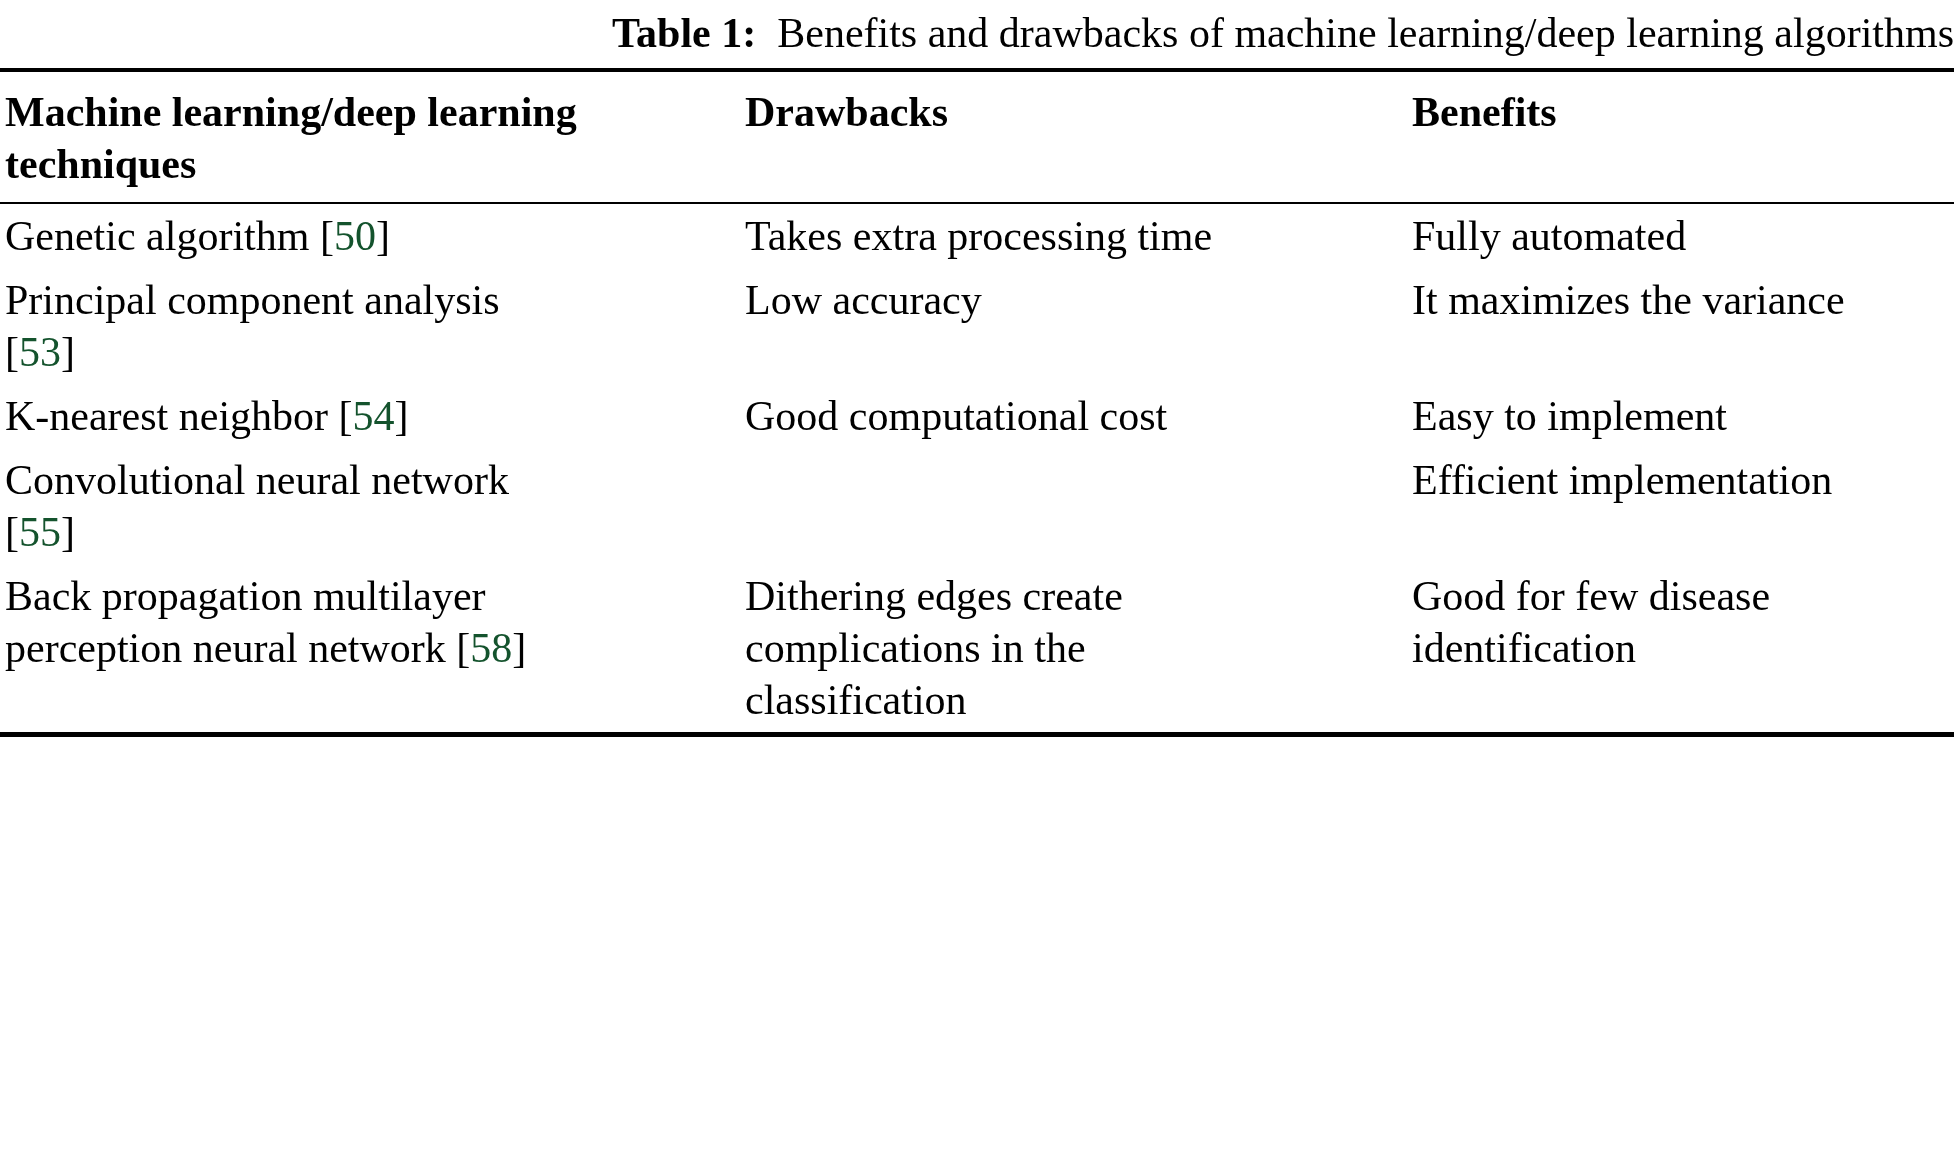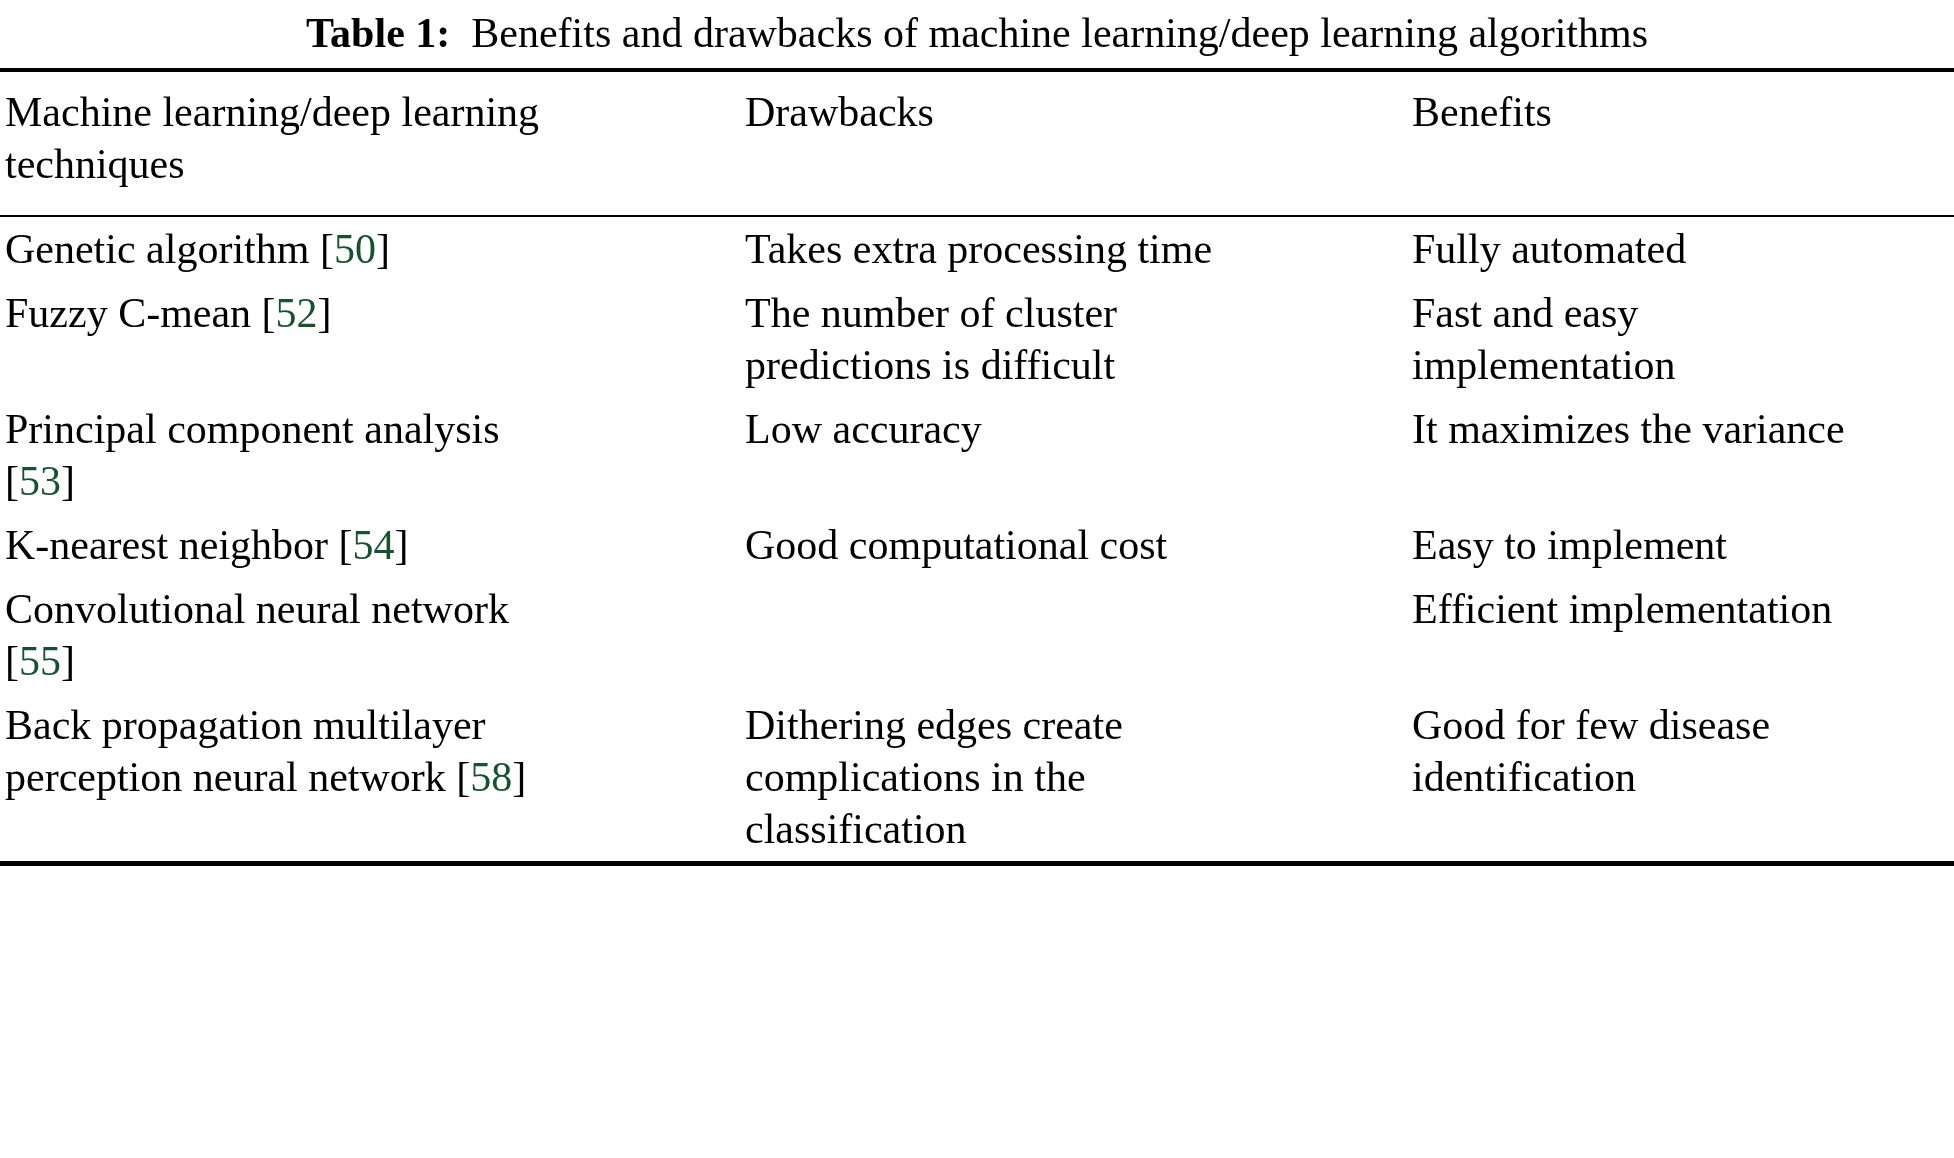--- a/index.html
+++ b/index.html
@@ -5,21 +5,21 @@
   * { margin: 0; padding: 0; box-sizing: border-box; }
   html, body {
     width: 1954px;
     height: 1158px;
     background: #ffffff;
     color: #000000;
     font-family: "Liberation Serif", "DejaVu Serif", serif;
     overflow: hidden;
   }
   .caption {
-    text-align: center;
+    text-align: right;
     font-size: 42px;
     line-height: 60px;
     padding-top: 3px;
     margin-bottom: 5px;
     white-space: nowrap;
   }
   .caption .cap-label {
     font-weight: bold;
     margin-right: 0.5em;
   }
@@ -29,25 +29,25 @@
     table-layout: fixed;
     border-top: 4px solid #000000;
     border-bottom: 5px solid #000000;
     font-size: 42px;
     line-height: 52px;
   }
   col.c1 { width: 745px; }
   col.c2 { width: 667px; }
   col.c3 { width: 542px; }
   thead th {
-    font-weight: normal;
+    font-weight: bold;
     text-align: left;
     vertical-align: top;
     white-space: pre-line;
-    padding: 14px 0 25px 0;
+    padding: 14px 0 12px 0;
     border-bottom: 2px solid #000000;
   }
   tbody td {
     vertical-align: top;
     white-space: pre-line;
     padding: 6px 0 6px 0;
   }
   th.technique, td.technique { padding-left: 5px; }
   .ref { color: #14532d; cursor: pointer; }
 </style>
@@ -72,27 +72,20 @@
       <th>Benefits</th>
     </tr>
   </thead>
   <tbody>
       <tr>
         <td class="technique"><span>Genetic algorithm [</span><span class="ref">50</span><span>]</span></td>
         <td>Takes extra processing time</td>
         <td>Fully automated</td>
       </tr>
       <tr>
-        <td class="technique"><span>Fuzzy C-mean [</span><span class="ref">52</span><span>]</span></td>
-        <td>The number of cluster
-predictions is difficult</td>
-        <td>Fast and easy
-implementation</td>
-      </tr>
-      <tr>
         <td class="technique"><span>Principal component analysis
 [</span><span class="ref">53</span><span>]</span></td>
         <td>Low accuracy</td>
         <td>It maximizes the variance</td>
       </tr>
       <tr>
         <td class="technique"><span>K-nearest neighbor [</span><span class="ref">54</span><span>]</span></td>
         <td>Good computational cost</td>
         <td>Easy to implement</td>
       </tr>

